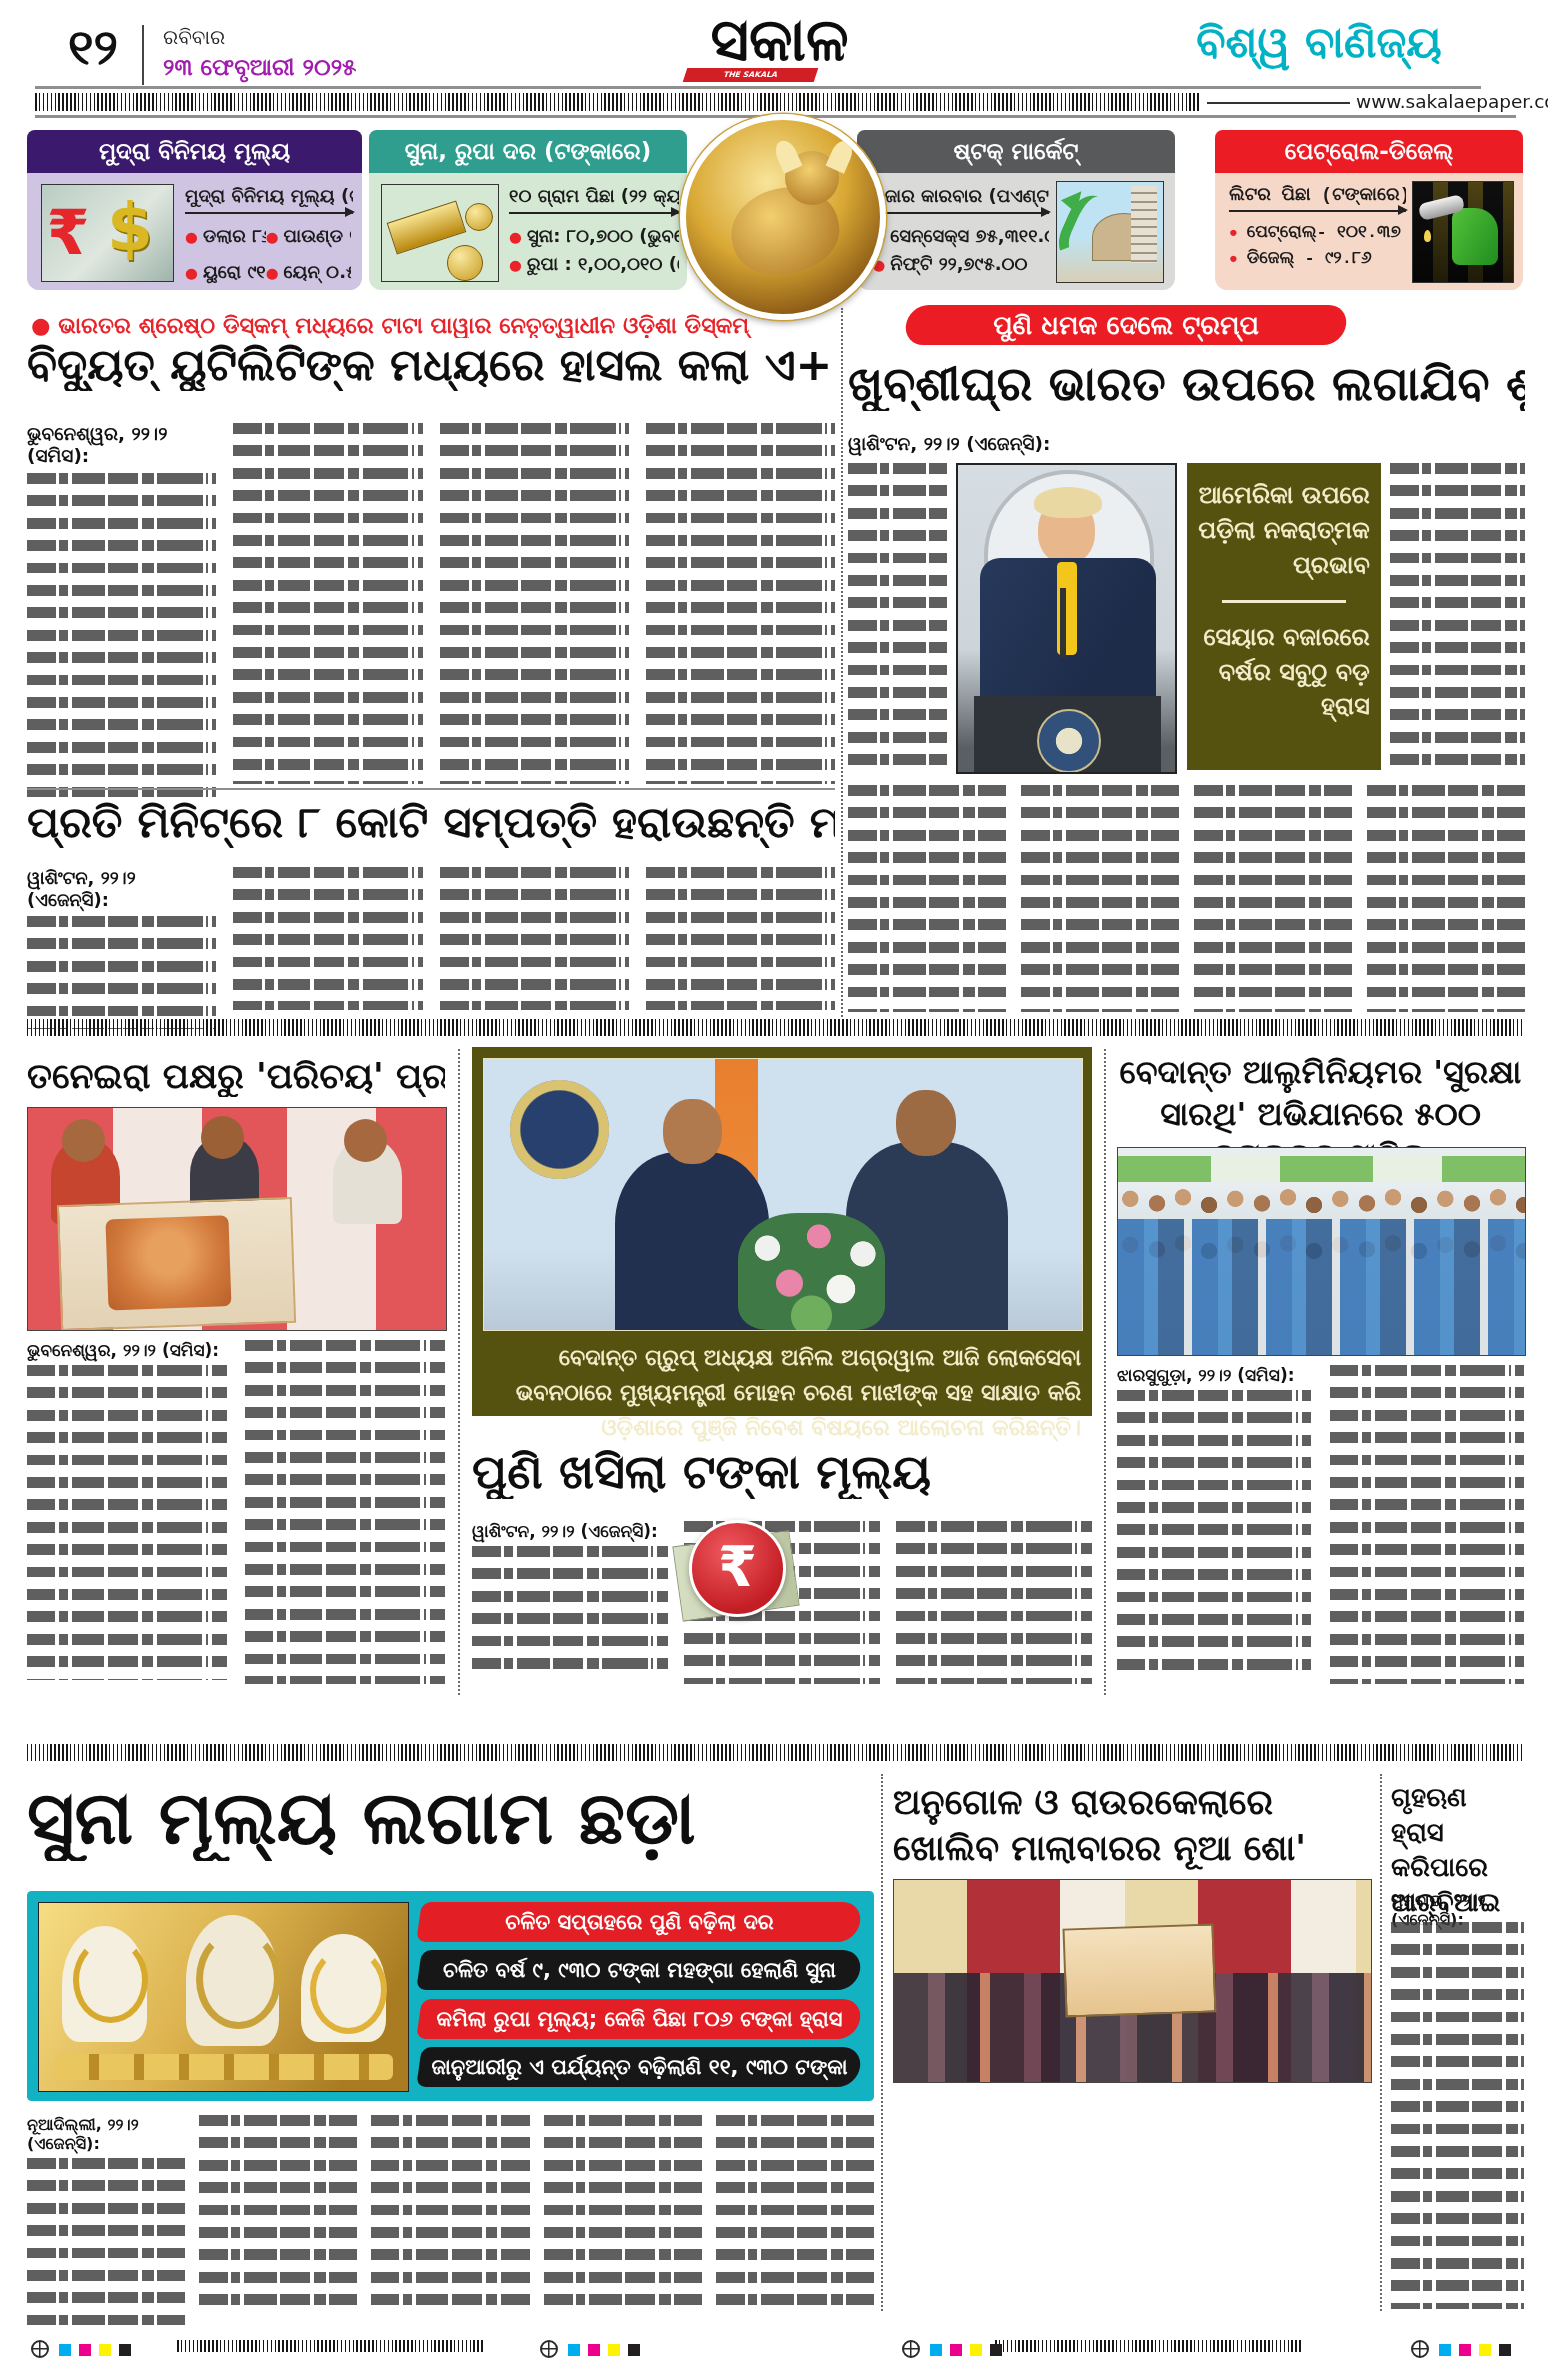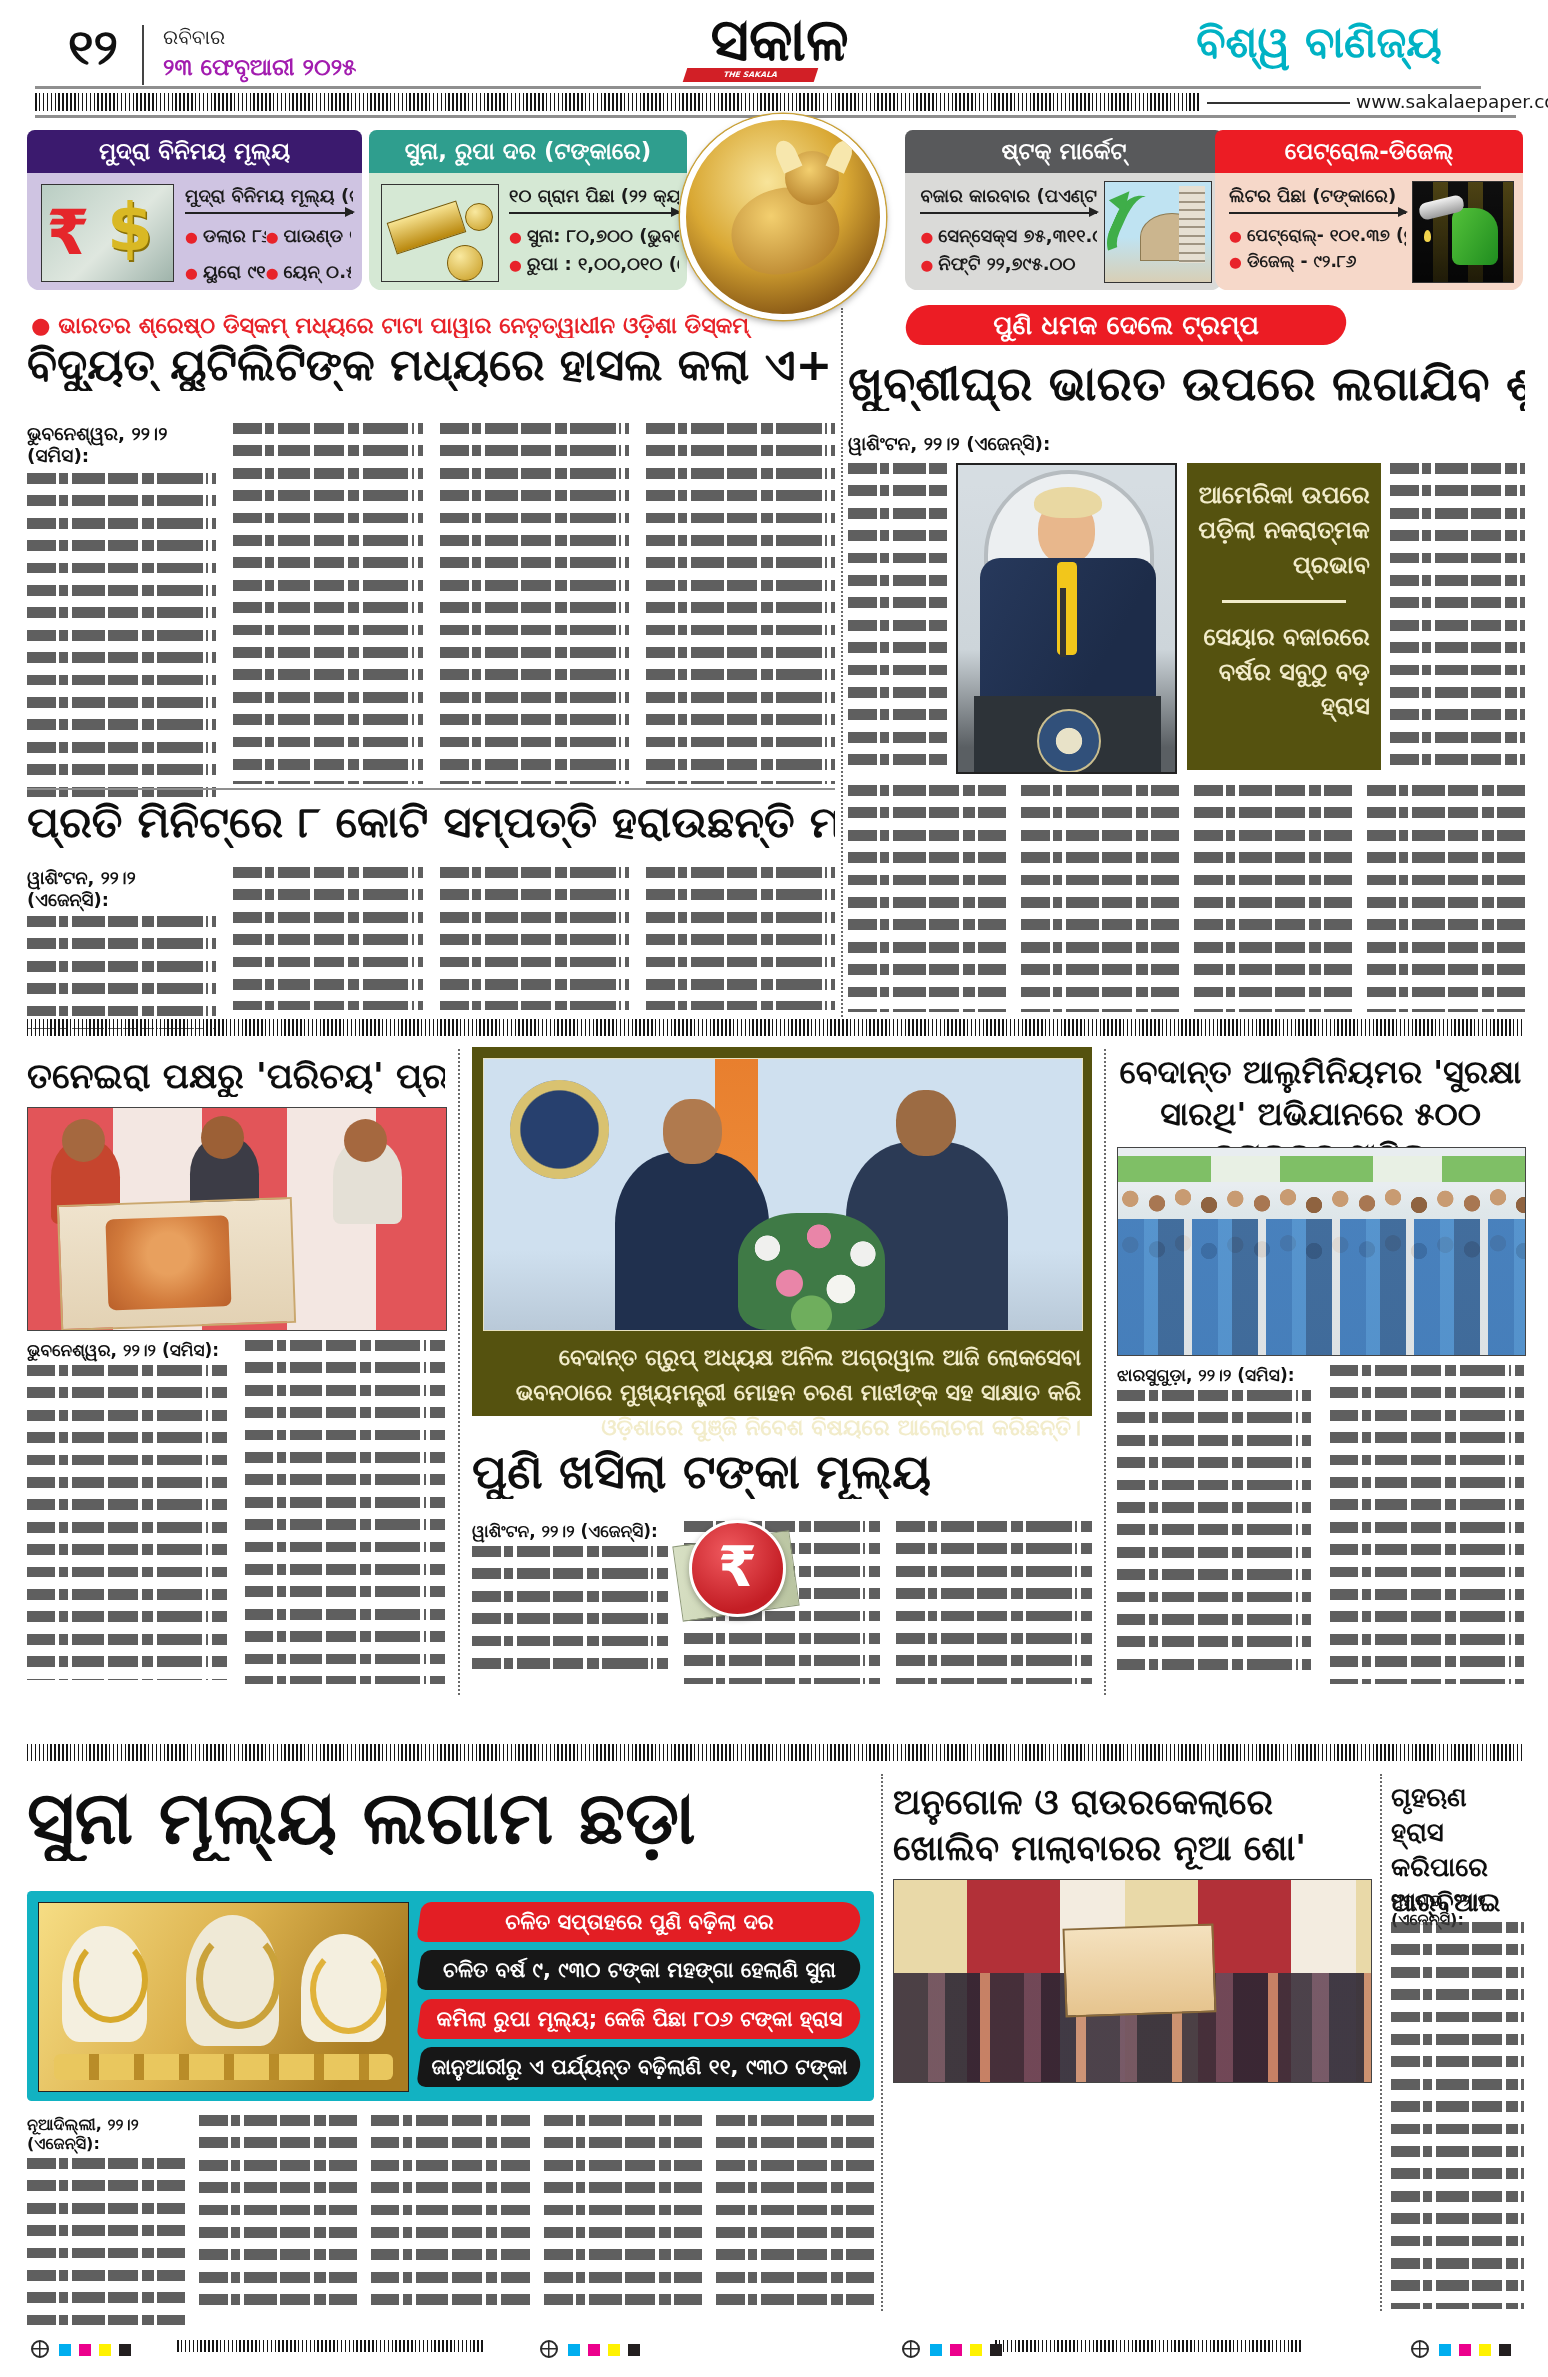--- a/index.html
+++ b/index.html
@@ -102,21 +102,21 @@
     </div>
   </div>
 
   <div class="abs" style="left:680px;top:114px;width:194px;height:194px;border-radius:50%;border:6.2px solid #fff;z-index:6;box-shadow:0 0 0 1.5px #caa23a, 0 3.1px 7.7px rgba(0,0,0,.35);background:radial-gradient(circle at 42% 32%,#f8e49a,#d9a834 45%,#7a4a10 85%,#4a2c08);overflow:hidden;">
     <div class="abs" style="left:45px;top:68px;width:108px;height:85px;border-radius:50% 50% 45% 45%;background:radial-gradient(circle at 40% 30%,#f3cf6f,#a86f1b);transform:rotate(-12deg);"></div>
     <div class="abs" style="left:99px;top:31px;width:54px;height:54px;border-radius:50%;background:radial-gradient(circle at 45% 35%,#f3cf6f,#a86f1b);"></div>
     <div class="abs" style="left:91px;top:20px;width:20px;height:31px;border-radius:50% 50% 0 0;background:#f7e7ad;transform:rotate(-24deg);"></div>
     <div class="abs" style="left:145px;top:20px;width:20px;height:31px;border-radius:50% 50% 0 0;background:#f7e7ad;transform:rotate(24deg);"></div>
   </div>
 
-  <div class="abs ibox" style="left:893px;top:130px;width:318px;padding-left:12px;">
+  <div class="abs ibox" style="left:845px;top:130px;width:318px;padding-left:12px;">
     <div class="hd" style="background: rgb(88, 89, 91);">ଷ୍ଟକ୍ ମାର୍କେଟ୍</div>
     <div class="bd" style="background:#dadad8;">
       <div class="abs" style="left:15.4px;top:12.3px;width:177px;">
         <div class="sub">ବଜାର କାରବାର (ପଏଣ୍ଟରେ)</div>
         <div class="arrowline"></div>
         <div class="bullets">
           <div class="it">ସେନ୍‌ସେକ୍ସ  ୭୫,୩୧୧.୦୦</div>
           <div class="it">ନିଫ୍ଟି  ୨୨,୭୯୫.୦୦</div>
         </div>
       </div>
@@ -124,21 +124,21 @@
         <div class="abs" style="left:35px;top:31px;width:62px;height:46px;border-radius:50% 50% 0 0;background:#cbb astonished;background:#cbb58e;border:0.8px solid #8d7a52;"></div>
         <div class="abs" style="left:74px;top:4.6px;width:26px;height:77px;background:repeating-linear-gradient(#e6e0d2 0 6.2px,#9f9582 6.2px 8.5px);"></div>
         <div class="abs" style="left:6.2px;top:14px;width:42px;height:62px;border-left:10.8px solid #3fae49;border-bottom:10.8px solid transparent;transform:rotate(24deg);border-radius:40%;"></div>
         <div class="abs" style="left:7.7px;top:7.7px;width:0;height:0;border-bottom:20px solid #3fae49;border-left:10px solid transparent;border-right:10px solid transparent;transform:rotate(40deg);"></div>
       </div>
     </div>
   </div>
 
   <div class="abs ibox" style="left:1215px;top:130px;width:308px;">
     <div class="hd" style="background: rgb(236, 28, 36);">ପେଟ୍ରୋଲ-ଡିଜେଲ୍</div>
-    <div class="bd" style="background:#f6d8c9;">
+    <div class="bd" style="background:#f6d8c9;font-family:Liberation Mono, monospace;">
       <div class="abs" style="left:14px;top:12.3px;width:177px;">
         <div class="sub">ଲିଟର ପିଛା (ଟଙ୍କାରେ)</div>
         <div class="arrowline"></div>
         <div class="bullets" style="font-size:17px;">
           <div class="it">ପେଟ୍ରୋଲ୍- ୧୦୧.୩୭ (ଭୁବନେଶ୍ୱର)</div>
           <div class="it">ଡିଜେଲ୍ - ୯୨.୮୬</div>
         </div>
       </div>
       <div class="abs" style="left:197px;top:7.7px;width:100px;height:100px;border:1.5px solid #333;background:
             repeating-linear-gradient(90deg,#2c2c2c 0 20px,#e8c93c 20px 35px),linear-gradient(#555,#222);background-blend-mode:multiply;overflow:hidden;">

